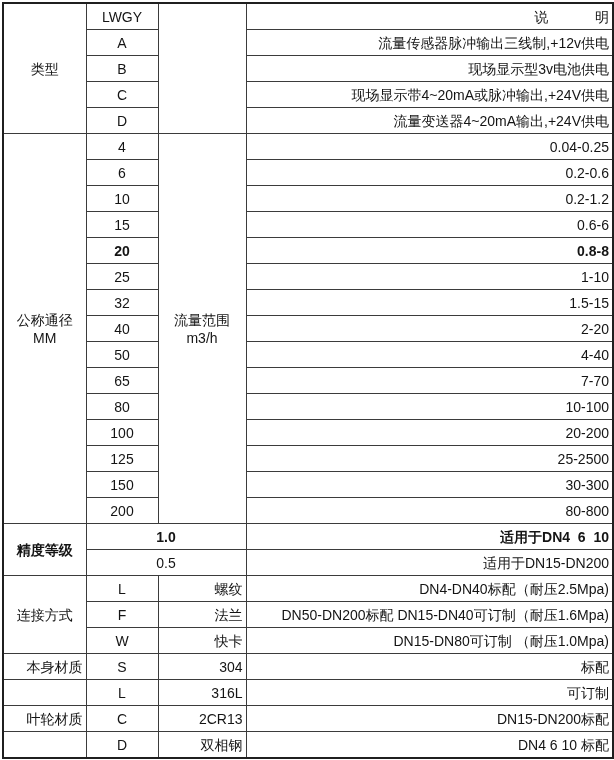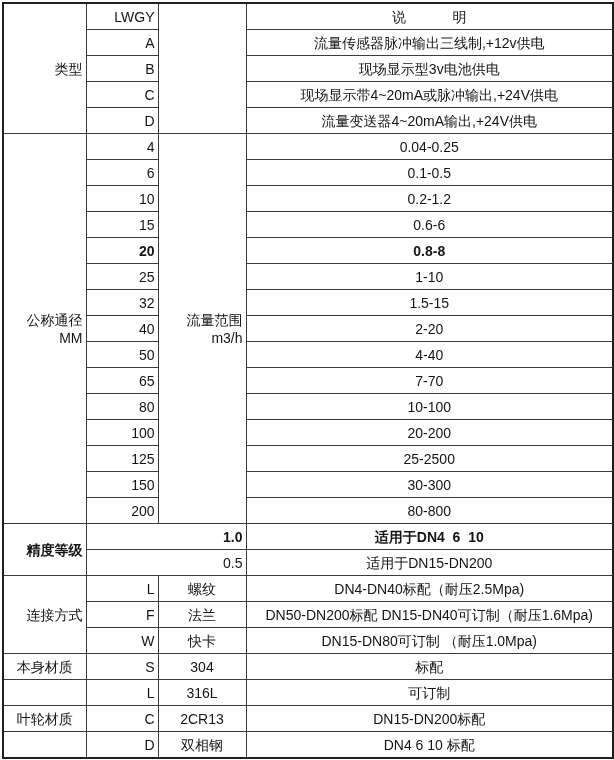--- a/index.html
+++ b/index.html
@@ -24,22 +24,22 @@
     height: 25px;
     padding: 0 3px;
     font-family: "Liberation Sans", sans-serif;
     font-size: 14px;
     line-height: 18px;
     color: #141414;
     white-space: pre;
     overflow: hidden;
     vertical-align: middle;
   }
-  table.spec td.ac { text-align: right; }
-  table.spec td.al { text-align: center; }
+  table.spec td.ac { text-align: center; }
+  table.spec td.al { text-align: right; }
 </style>
 </head>
 <body>
 
 <table class="spec">
   <colgroup>
       <col style="width: 83px;">
       <col style="width: 72px;">
       <col style="width: 88px;">
       <col style="width: 367px;">
@@ -70,21 +70,21 @@
       <tr style="height: 26px;">
         <td rowspan="15" class="ac">公称通径
 MM</td>
         <td class="ac">4</td>
         <td rowspan="15" class="ac">流量范围
 m3/h</td>
         <td class="al">0.04-0.25</td>
       </tr>
       <tr style="height: 26px;">
         <td class="ac">6</td>
-        <td class="al">0.1-0.5</td>
+        <td class="al">0.2-0.6</td>
       </tr>
       <tr style="height: 26px;">
         <td class="ac">10</td>
         <td class="al">0.2-1.2</td>
       </tr>
       <tr style="height: 26px;">
         <td class="ac">15</td>
         <td class="al">0.6-6</td>
       </tr>
       <tr style="height: 26px; font-weight: bold;">

